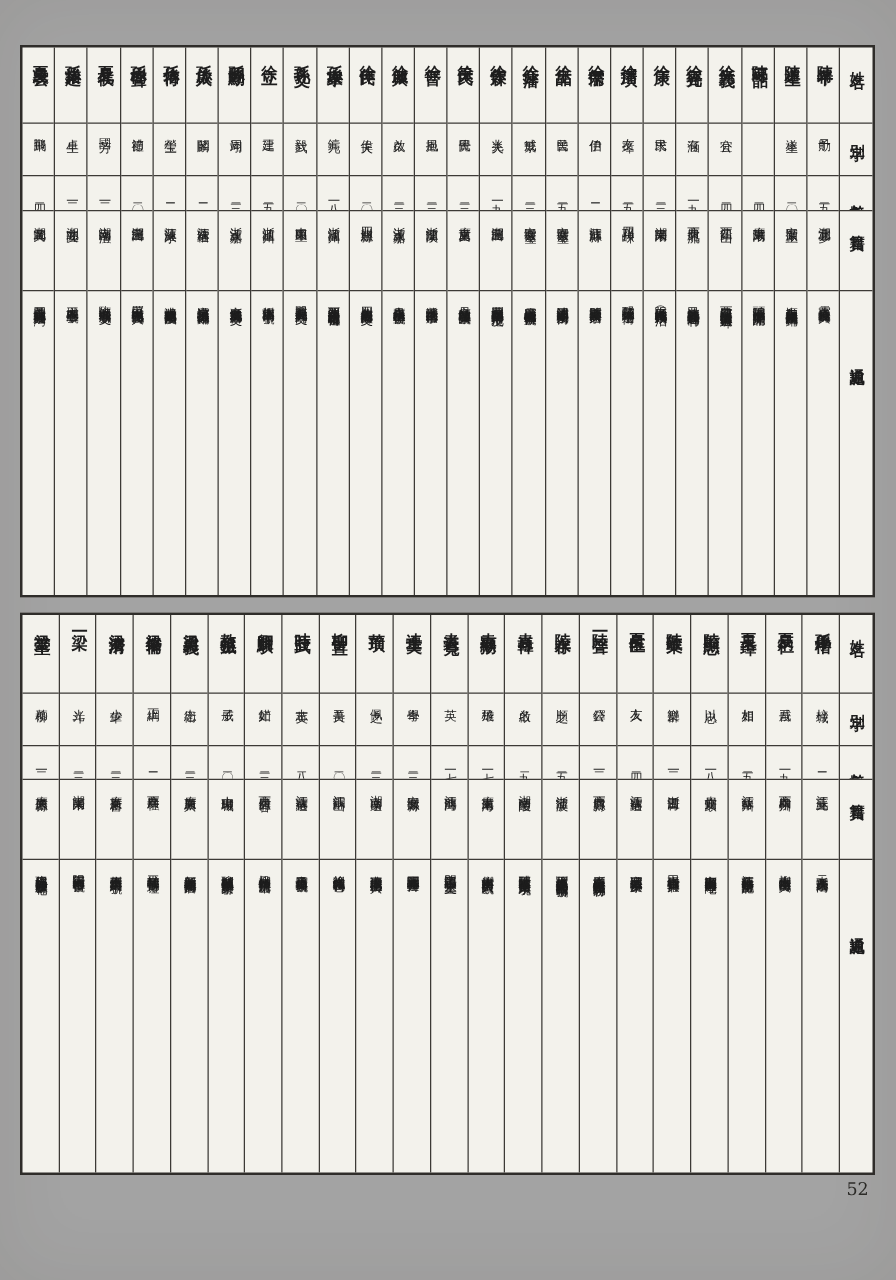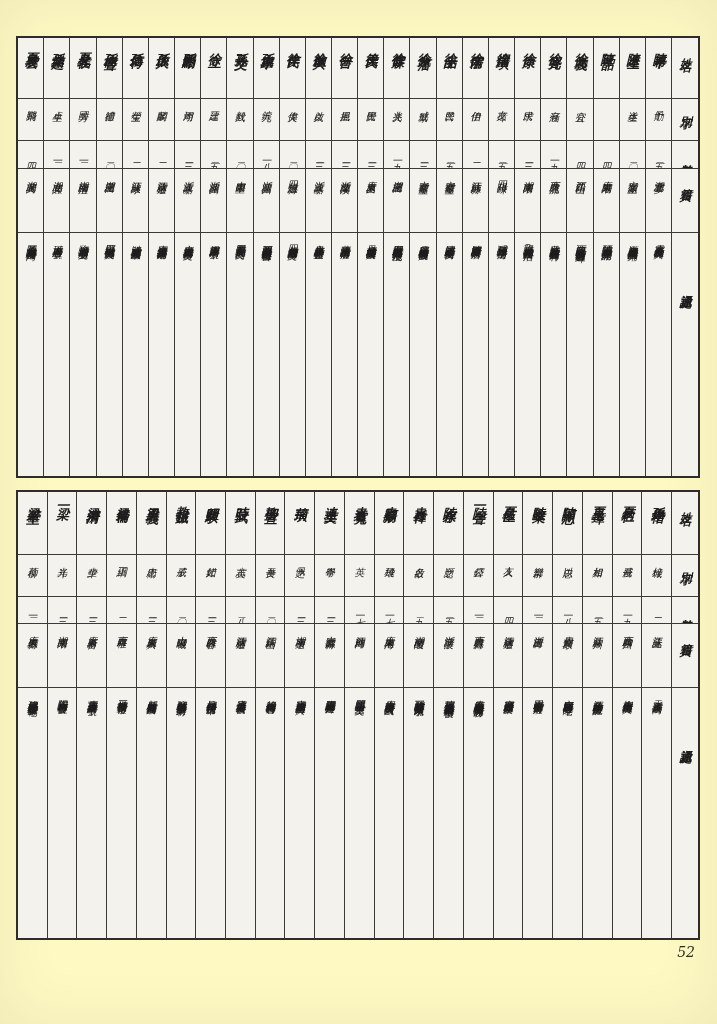--- a/index.html
+++ b/index.html
@@ -6,23 +6,22 @@
   html, body { width:717px; height:1024px; }
   body {
     background:#efeee8;
     font-family:"DejaVu Serif","Liberation Serif",serif;
     color:#1d1d1d;
     position:relative;
     overflow:hidden;
   }
   .page {
     position:absolute; inset:0;
-    background:#fef9c3;
+    background:#a3a3a3;
     box-shadow: inset 0 0 60px rgba(60,55,40,0.08);
-    font-style: italic;
   }
   .tbl {
     position:absolute;
     left:16px;
     width:684px;
     display:flex;
     direction:rtl;              
     border:2px solid #2f2d2a;
     background:#f3f2ec;
   }

